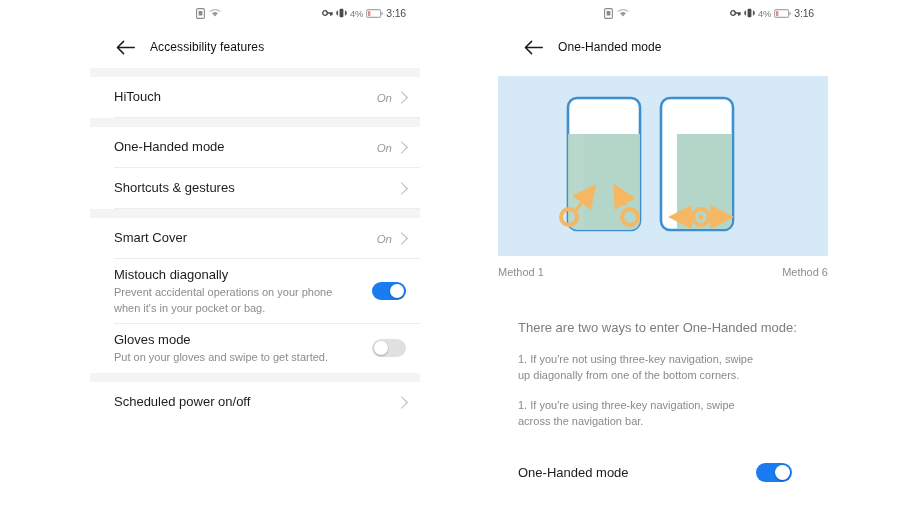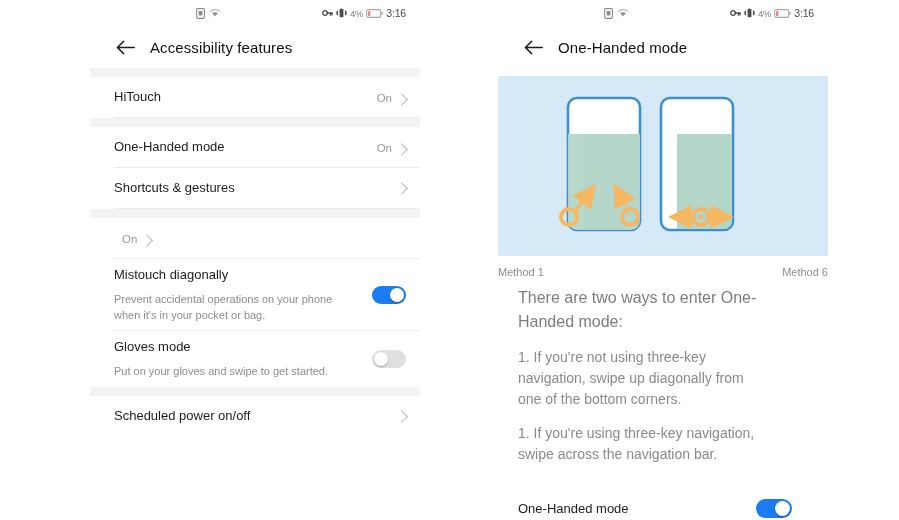--- a/index.html
+++ b/index.html
@@ -22,38 +22,38 @@
   }
   .sb-left  { display: flex; align-items: center; gap: 4px; margin-left: 98px; }
   .sb-right { display: flex; align-items: center; gap: 3px; margin-left: auto; margin-right: 6px; }
   .sb-ico { display: inline-flex; align-items: center; }
   .sb-pct { font-size: 9.5px; color: #7a7a7a; letter-spacing: -.2px; }
   .sb-time { font-size: 10.5px; color: #4a4a4a; margin-left: 0; letter-spacing: -.2px; }
 
   
   .titlebar { display: flex; align-items: center; height: 42px; padding: 0 0 0 24px; }
   .back-btn { width: 22px; height: 22px; display: flex; align-items: center; justify-content: center; cursor: pointer; }
-  .title-text { font-size: 15px; color: #111; margin-left: 14px; letter-spacing: .1px; }
+  .title-text { font-size: 12px; color: #111; margin-left: 14px; letter-spacing: .1px; }
 
   
   .list { padding: 0; }
   .group-gap { height: 9px; background: #f4f4f4; }
   .row {
     position: relative; display: flex; align-items: center;
     min-height: 41px; padding: 0 14px 0 24px; cursor: pointer;
   }
   .row::after {
     content: ""; position: absolute; left: 24px; right: 0; bottom: 0;
     height: 1px; background: #ececec;
   }
   .row.no-divider::after { display: none; }
   .row-main { flex: 1; min-width: 0; padding: 7px 0; }
   .row-title { font-size: 13px; color: #1c1c1c; line-height: 1.45; }
-  .row-sub { font-size: 11px; color: #8c8c8c; line-height: 1.45; margin-top: 7px; max-width: 240px; }
-  .row-right { display: flex; align-items: flex-end; gap: 5px; flex-shrink: 0; padding-left: 8px; }
+  .row-sub { font-size: 11px; color: #8c8c8c; line-height: 1.45; margin-top: 0; max-width: 240px; }
+  .row-right { display: flex; align-items: center; gap: 5px; flex-shrink: 0; padding-left: 8px; font-style: italic; }
   .row-value { font-size: 11.5px; color: #9a9a9a; }
   .chev { width: 9px; height: 9px; border-right: 1.4px solid #b5b5b5; border-top: 1.4px solid #b5b5b5;
           transform: rotate(45deg); display: inline-block; }
 
   
   .toggle { width: 34px; height: 18px; border-radius: 9px; position: relative;
             flex-shrink: 0; cursor: pointer; transition: background .15s; }
   .toggle .knob { position: absolute; top: 2px; width: 14px; height: 14px; border-radius: 50%;
                   background: #fff; box-shadow: 0 1px 2px rgba(0,0,0,.28); transition: left .15s; }
   .toggle.on  { background: #1a7cf0; }
@@ -63,22 +63,22 @@
 
   
   .card-wrap { padding: 14px 24px 0 24px; }
 
   
   .illus { margin: 8px 0 0 0; height: 180px; background: #d6e9f7; position: relative; }
   .methods { display: flex; justify-content: space-between; gap: 52px; padding: 10px 0 2px 0; }
   .method-label { font-size: 11px; color: #8d8d8d; }
 
   .desc { padding: 6px 26px 0 20px; }
-  .desc-lead { font-size: 16px; color: #7d7d7d; line-height: 1.5; }
-  .desc-item { font-size: 14px; color: #8a8a8a; line-height: 1.5; margin-top: 13px; max-width: 245px; }
+  .desc-lead { font-size: 13px; color: #7d7d7d; line-height: 1.5; margin-top: 32px; }
+  .desc-item { font-size: 11px; color: #8a8a8a; line-height: 1.5; margin-top: 13px; max-width: 245px; }
 
   .bottom-toggle-row { display: flex; align-items: center; padding: 0 36px 0 20px; margin-top: 26px; height: 34px; }
   .bottom-toggle-row .label { font-size: 13px; color: #1c1c1c; flex: 1; }
   .bottom-toggle-row .toggle { width: 36px; height: 19px; border-radius: 10px; }
   .bottom-toggle-row .toggle .knob { width: 15px; height: 15px; }
   .bottom-toggle-row .toggle.on .knob { left: 19px; }
 </style>
 </head>
 <body>
 
@@ -168,20 +168,23 @@
           </div>
         <div class="row-right">
             <span class="chev"></span>
           </div>
       </div>
 
 
       <div class="group-gap"></div>
 
       <div class="row">
+        <div class="row-main">
+            <div class="row-title">Smart Cover</div>
+          </div>
         <div class="row-right">
           <span class="row-value">On</span>
           <span class="chev"></span>
         </div>
       </div>
 
       <div class="row">
         <div class="row-main">
           <div class="row-title">Mistouch diagonally</div>
           <div class="row-sub">Prevent accidental operations on your phone when it's in your pocket or bag.</div>

